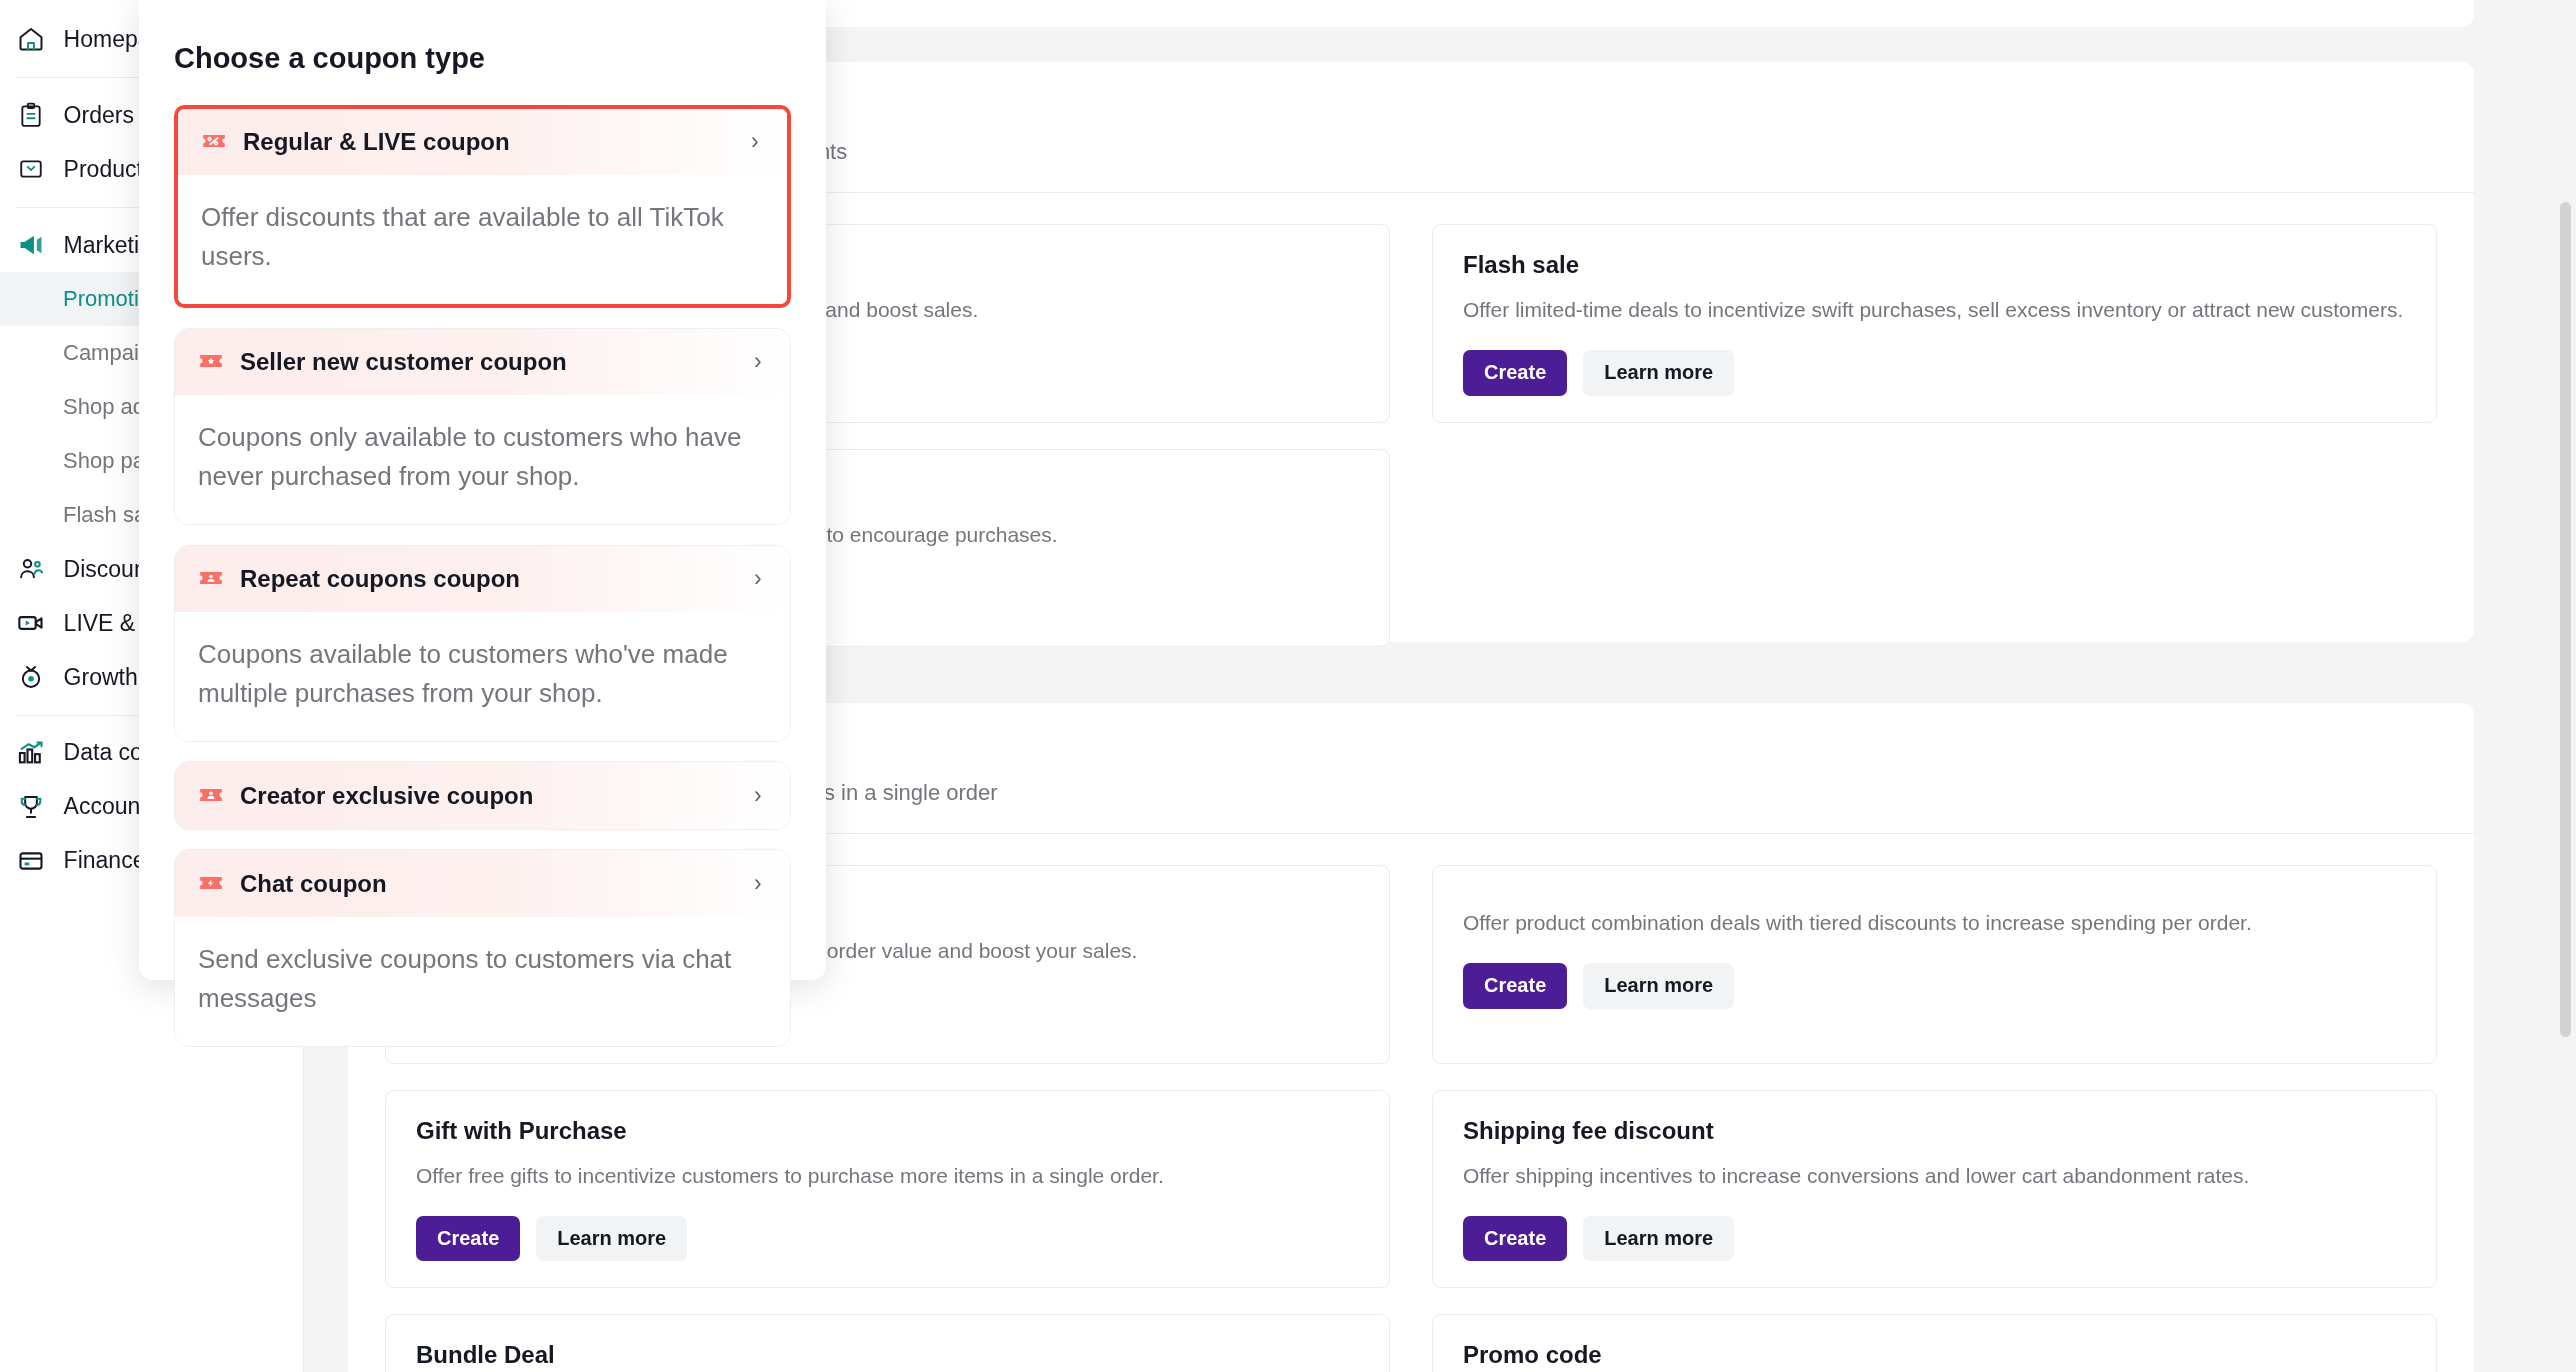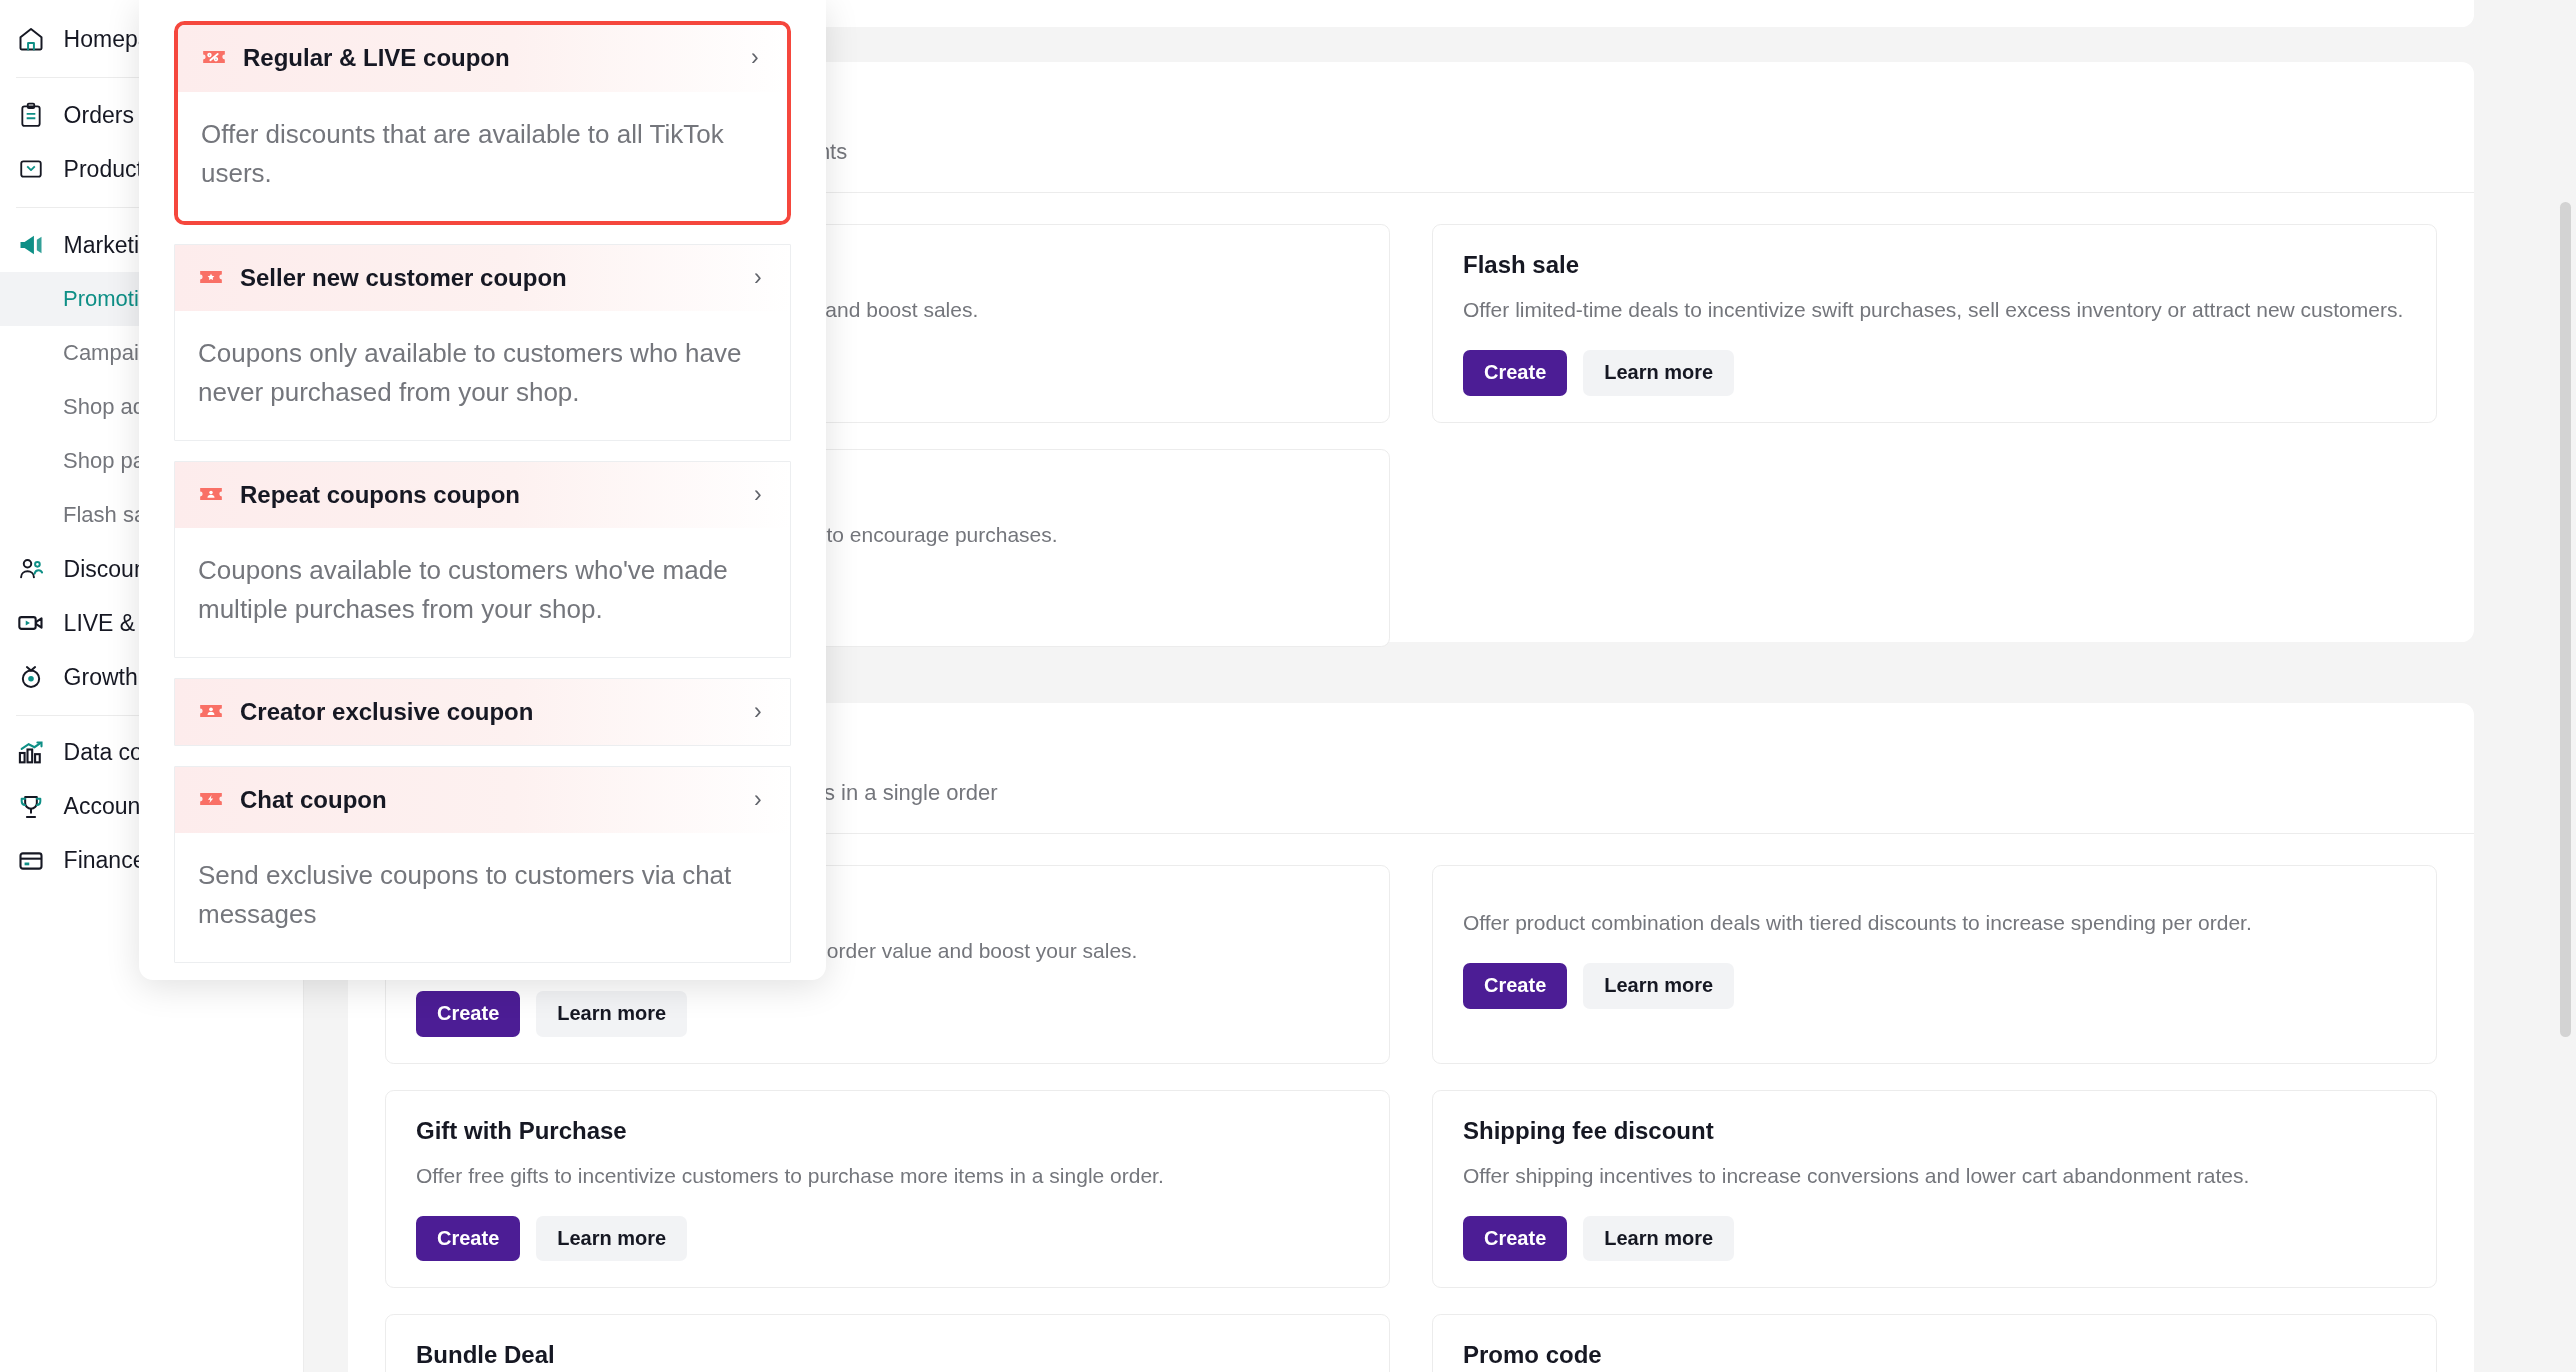--- a/index.html
+++ b/index.html
@@ -122,21 +122,21 @@
     border-radius: 0 0 14px 14px;
     box-shadow: 0 7px 35px rgba(0,0,0,0.12);
     padding: 0 35px;
   }
   #modal-title {
     font-size: 29px; font-weight: 700; color: #161823;
     padding-top: 42px; padding-bottom: 8.8px;
   }
   .coupon-opt {
     border: 0.9px solid #eceef0;
-    border-radius: 1px;
+    border-radius: 15px;
     margin-top: 19.3px;
     overflow: hidden;
     cursor: pointer;
     background: #ffffff;
   }
   .coupon-opt.selected {
     border: 4.4px solid #f5473d;
     border-radius: 10.5px;
     margin-top: 21px;
   }
@@ -405,20 +405,21 @@
           </div>
 
         </div>
       </div>
     </section>
 
     <div id="scrollbar"></div>
   </main>
 
   <div id="modal">
+    <div id="modal-title">Choose a coupon type</div>
 
     <div class="coupon-opt selected">
       <div class="coupon-head">
         <span class="coupon-ico">
           <svg width="26" height="26" viewBox="0 0 24 24">
             <path d="M2 6.5h20v3.2a2.3 2.3 0 0 0 0 4.6v3.2H2v-3.2a2.3 2.3 0 0 0 0-4.6z" fill="#f97066"></path>
             <path d="M9 10.2a1.2 1.2 0 1 1 0-.01M15 14a1.2 1.2 0 1 1 0-.01" stroke="#fff" stroke-width="1.7"></path>
             <path d="M15.4 9.2 8.6 15" stroke="#fff" stroke-width="1.7" stroke-linecap="round"></path>
           </svg>
         </span>

